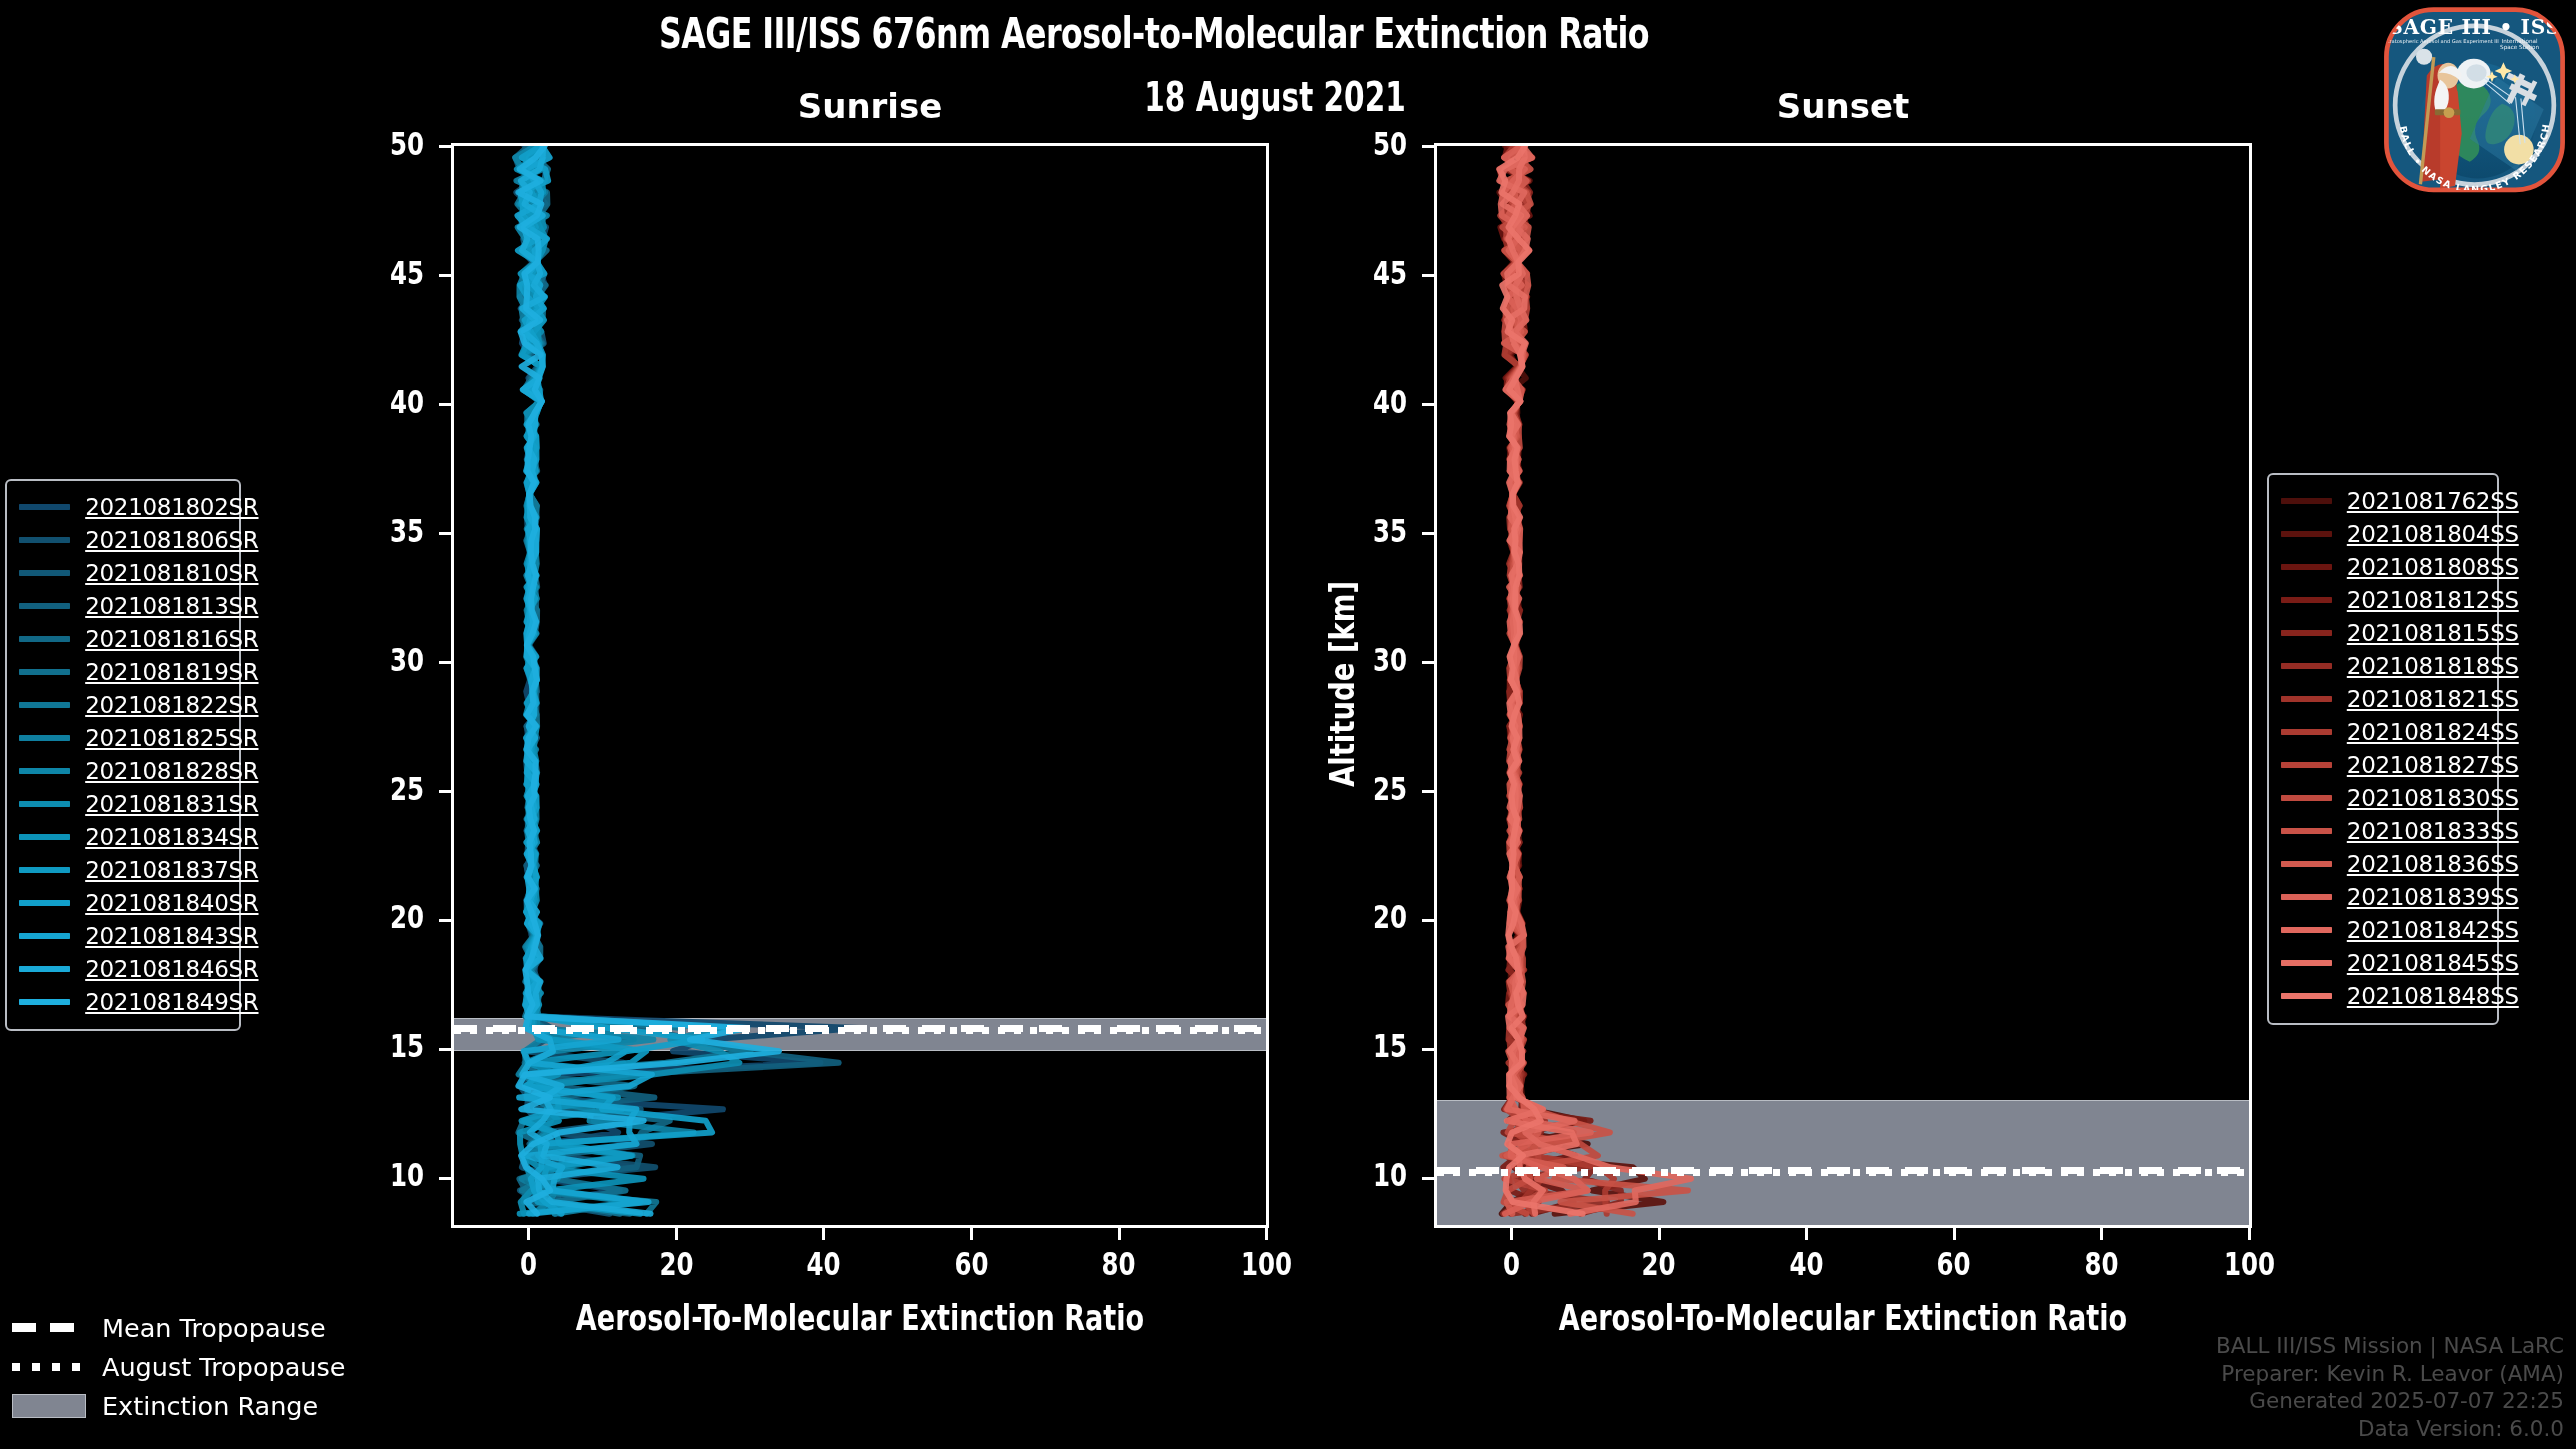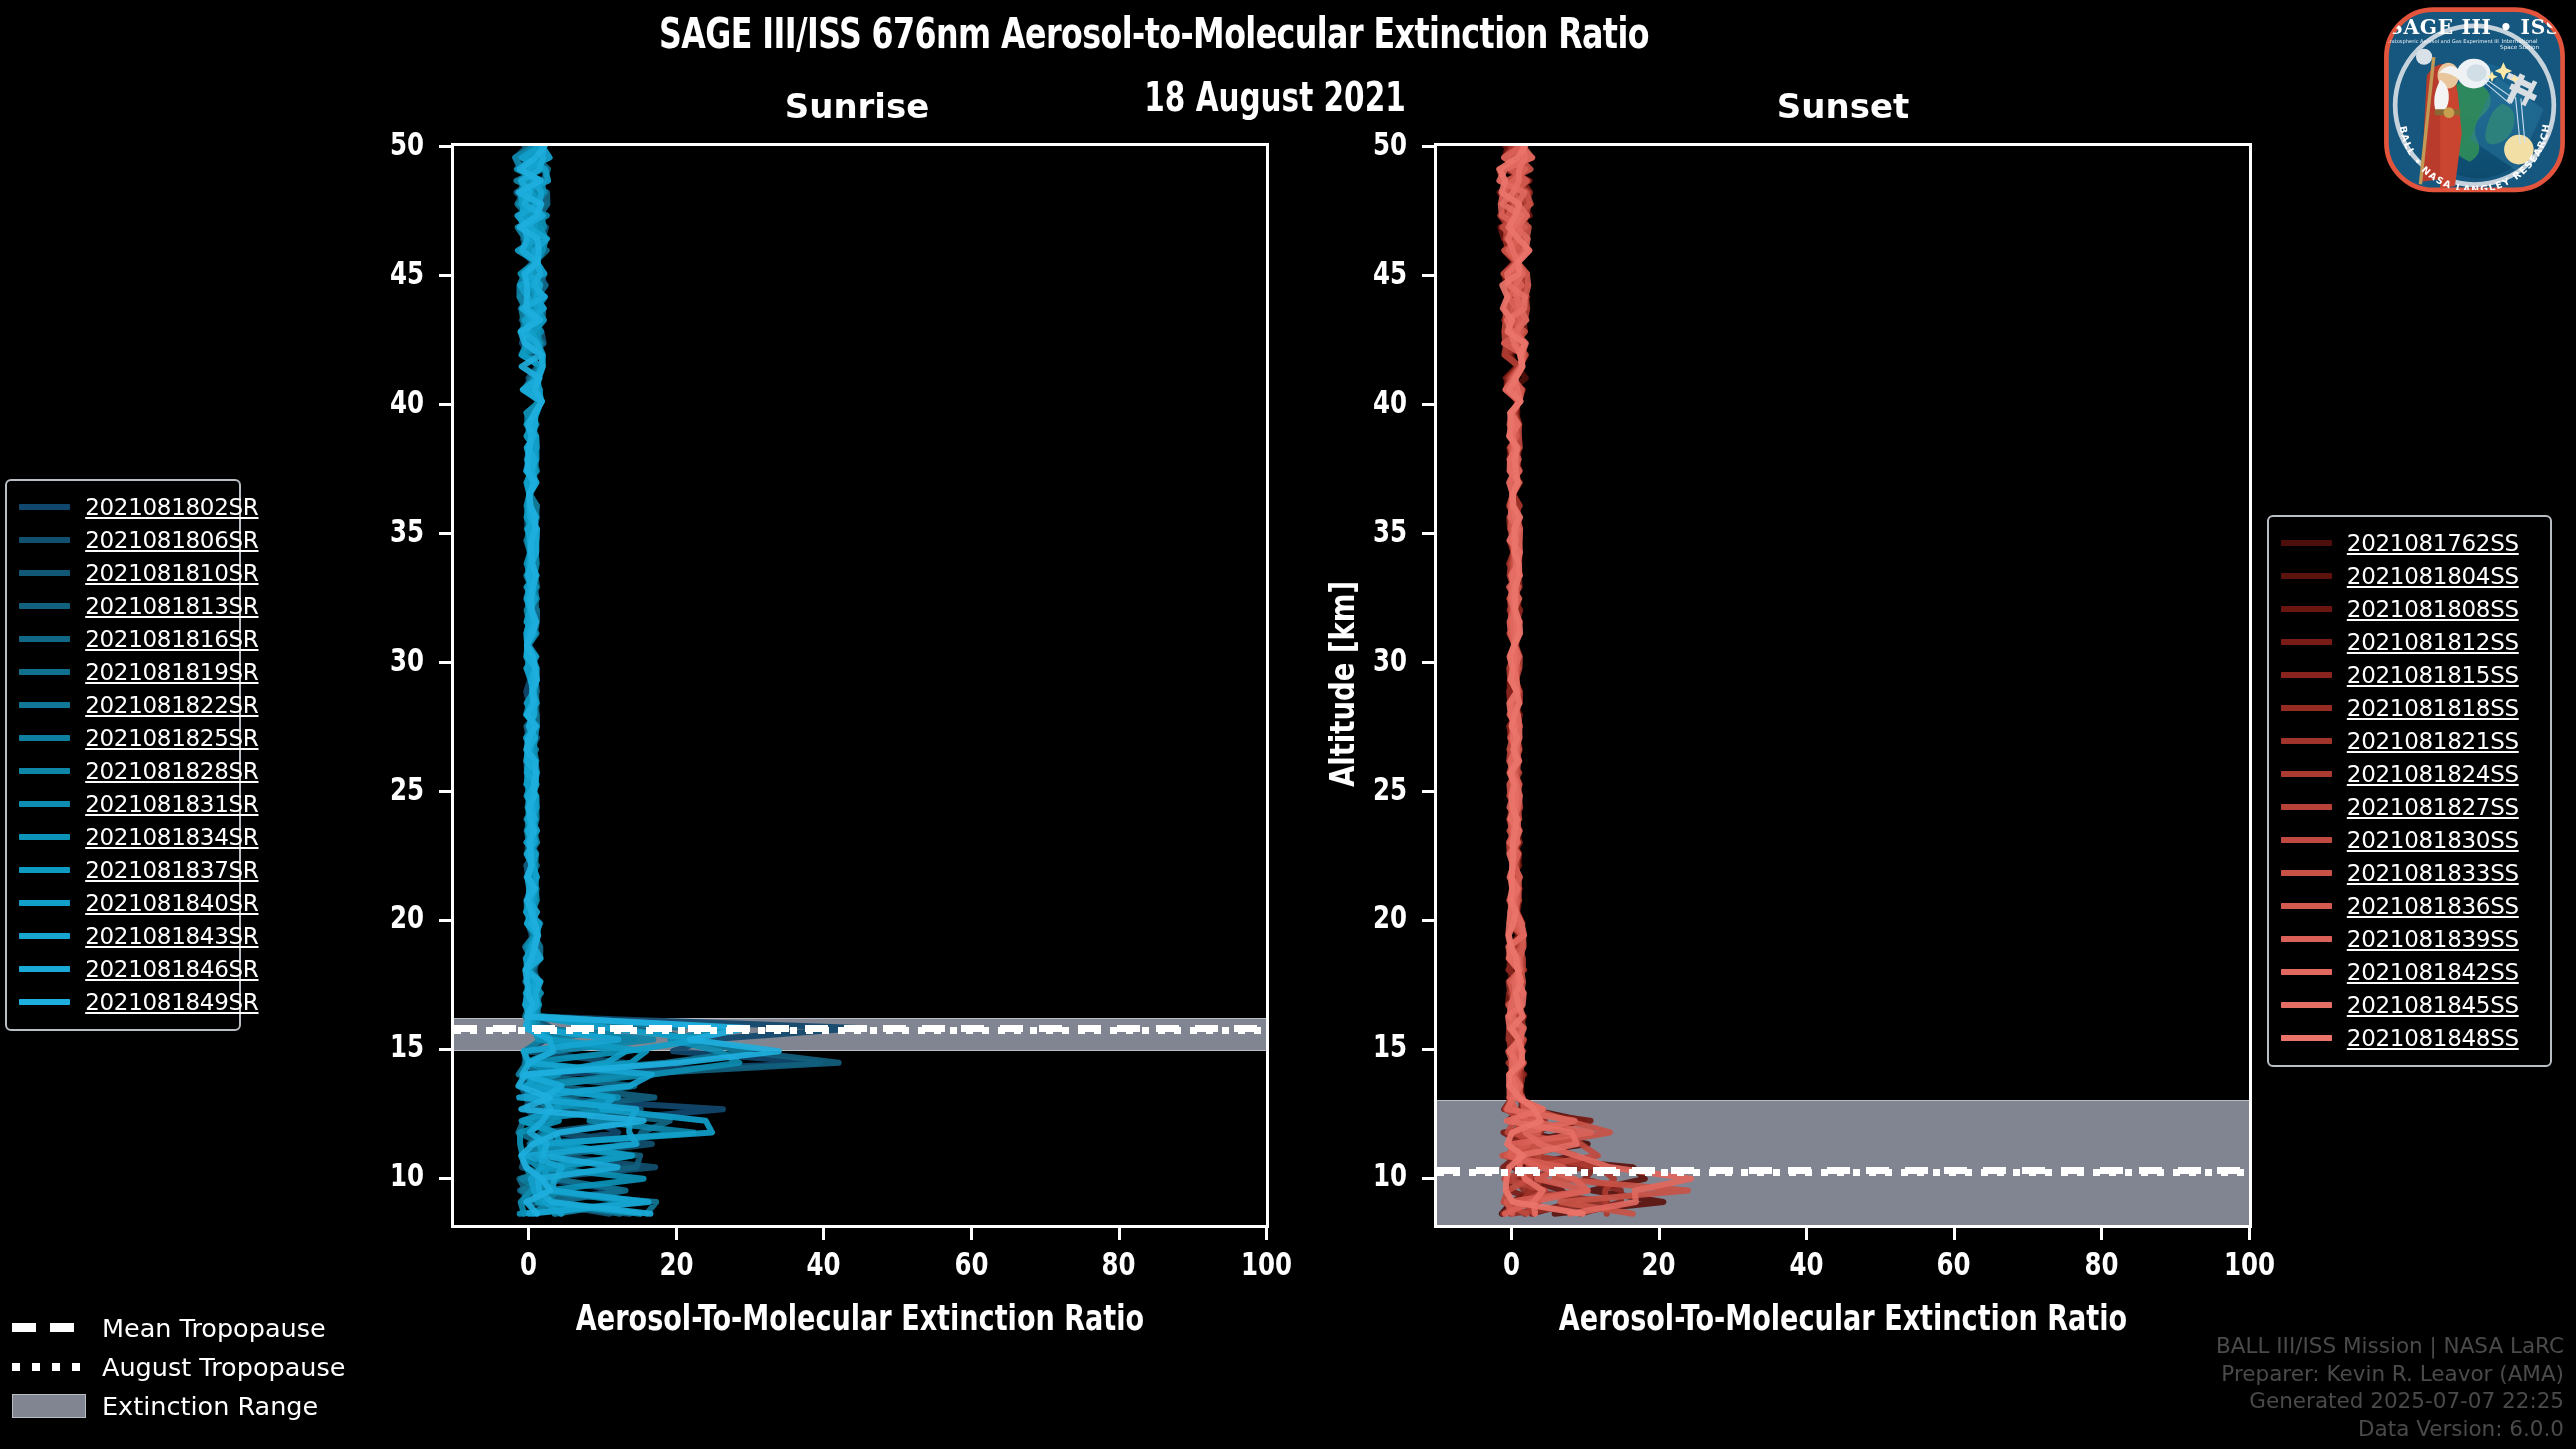--- a/index.html
+++ b/index.html
@@ -17,21 +17,21 @@
     position:absolute;left:973px;top:74px;width:604px;text-align:center;
     font-family:"DejaVu Sans Condensed","Liberation Sans Narrow","Liberation Sans",sans-serif;
     font-weight:bold;font-size:40px;color:#fff;white-space:nowrap;
     transform:scaleX(0.82);transform-origin:center top;
   }
   .panel-title{
     position:absolute;top:86px;text-align:center;
     font-family:"DejaVu Sans","Liberation Sans",sans-serif;
     font-weight:bold;font-size:34px;color:#fff;white-space:nowrap;
   }
-  #title-sunrise{left:448px;width:818px;text-align:center;}
+  #title-sunrise{left:461px;width:818px;text-align:center;}
   #title-sunset{left:1434px;width:818px;}
 
   
   .plot{
     position:absolute;top:143px;height:1085px;
     border:3.4px solid #ffffff;background:#000;box-sizing:border-box;overflow:hidden;
   }
   #plot-sunrise{left:451px;width:818px;}
   #plot-sunset{left:1434px;width:818px;}
 
@@ -78,21 +78,21 @@
     font-weight:bold;font-size:34px;color:#fff;white-space:nowrap;
     transform:translateY(-50%) rotate(-90deg) scaleX(0.9);transform-origin:center center;
   }
 
   
   .series-legend{
     position:absolute;border:2px solid #b9bdc4;border-radius:6px;background:#000;
     padding:9.4px 14.8px 10.7px 12px;box-sizing:border-box;
   }
   #legend-sunrise{left:5.4px;top:479px;width:236px;}
-  #legend-sunset{left:2267px;top:473px;width:285px;margin-top:42px;}
+  #legend-sunset{left:2267px;top:473px;width:232px;}
   .series-row{display:flex;align-items:center;height:33px;text-decoration:underline;}
   .series-swatch{width:51px;height:5.4px;flex:0 0 51px;border-radius:0.7px;}
   .series-label{
     margin-left:14.8px;font-family:"DejaVu Sans","Liberation Sans",sans-serif;
     font-size:23px;color:#ffffff;white-space:nowrap;letter-spacing:-0.3px;
   }
   #legend-sunset .series-row{justify-content:flex-start;}
 
   #tropo-legend{position:absolute;left:12px;top:1308px;width:349px;}
   .tl-row{display:flex;align-items:center;height:39px;}

